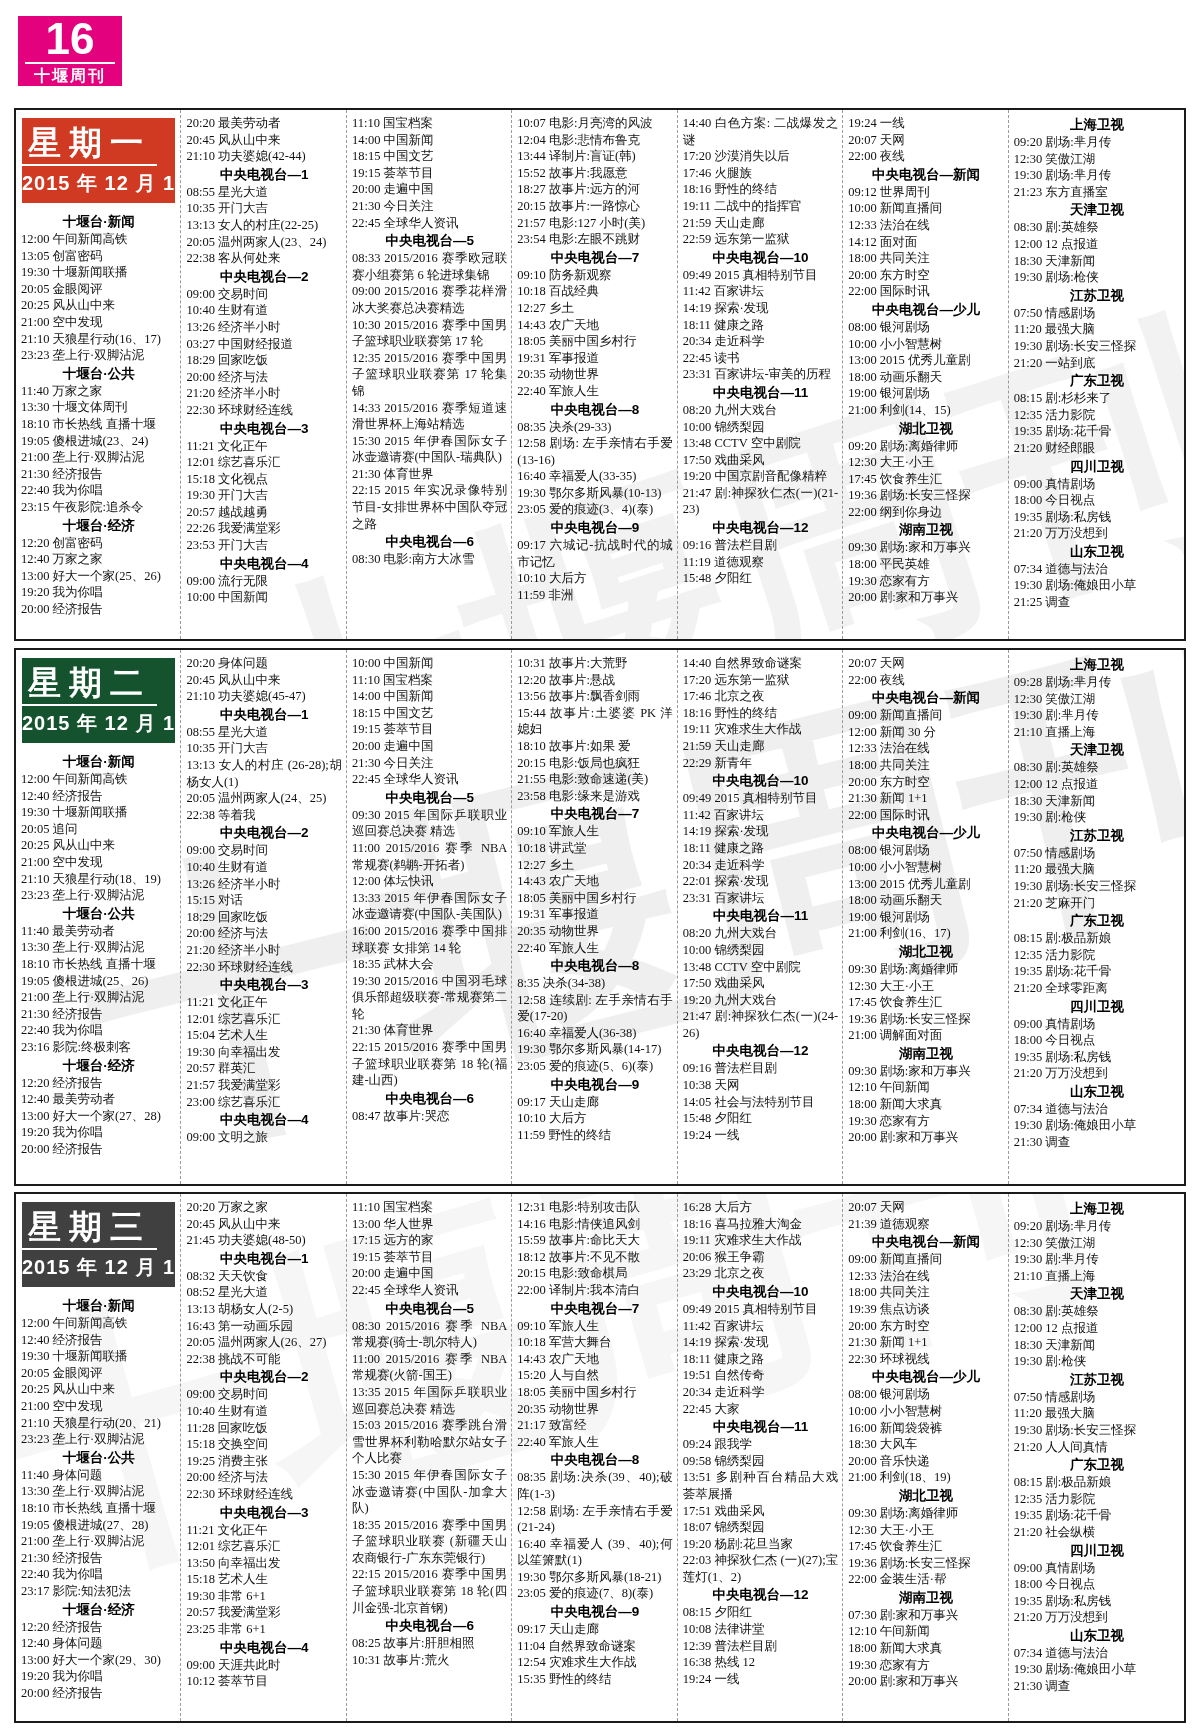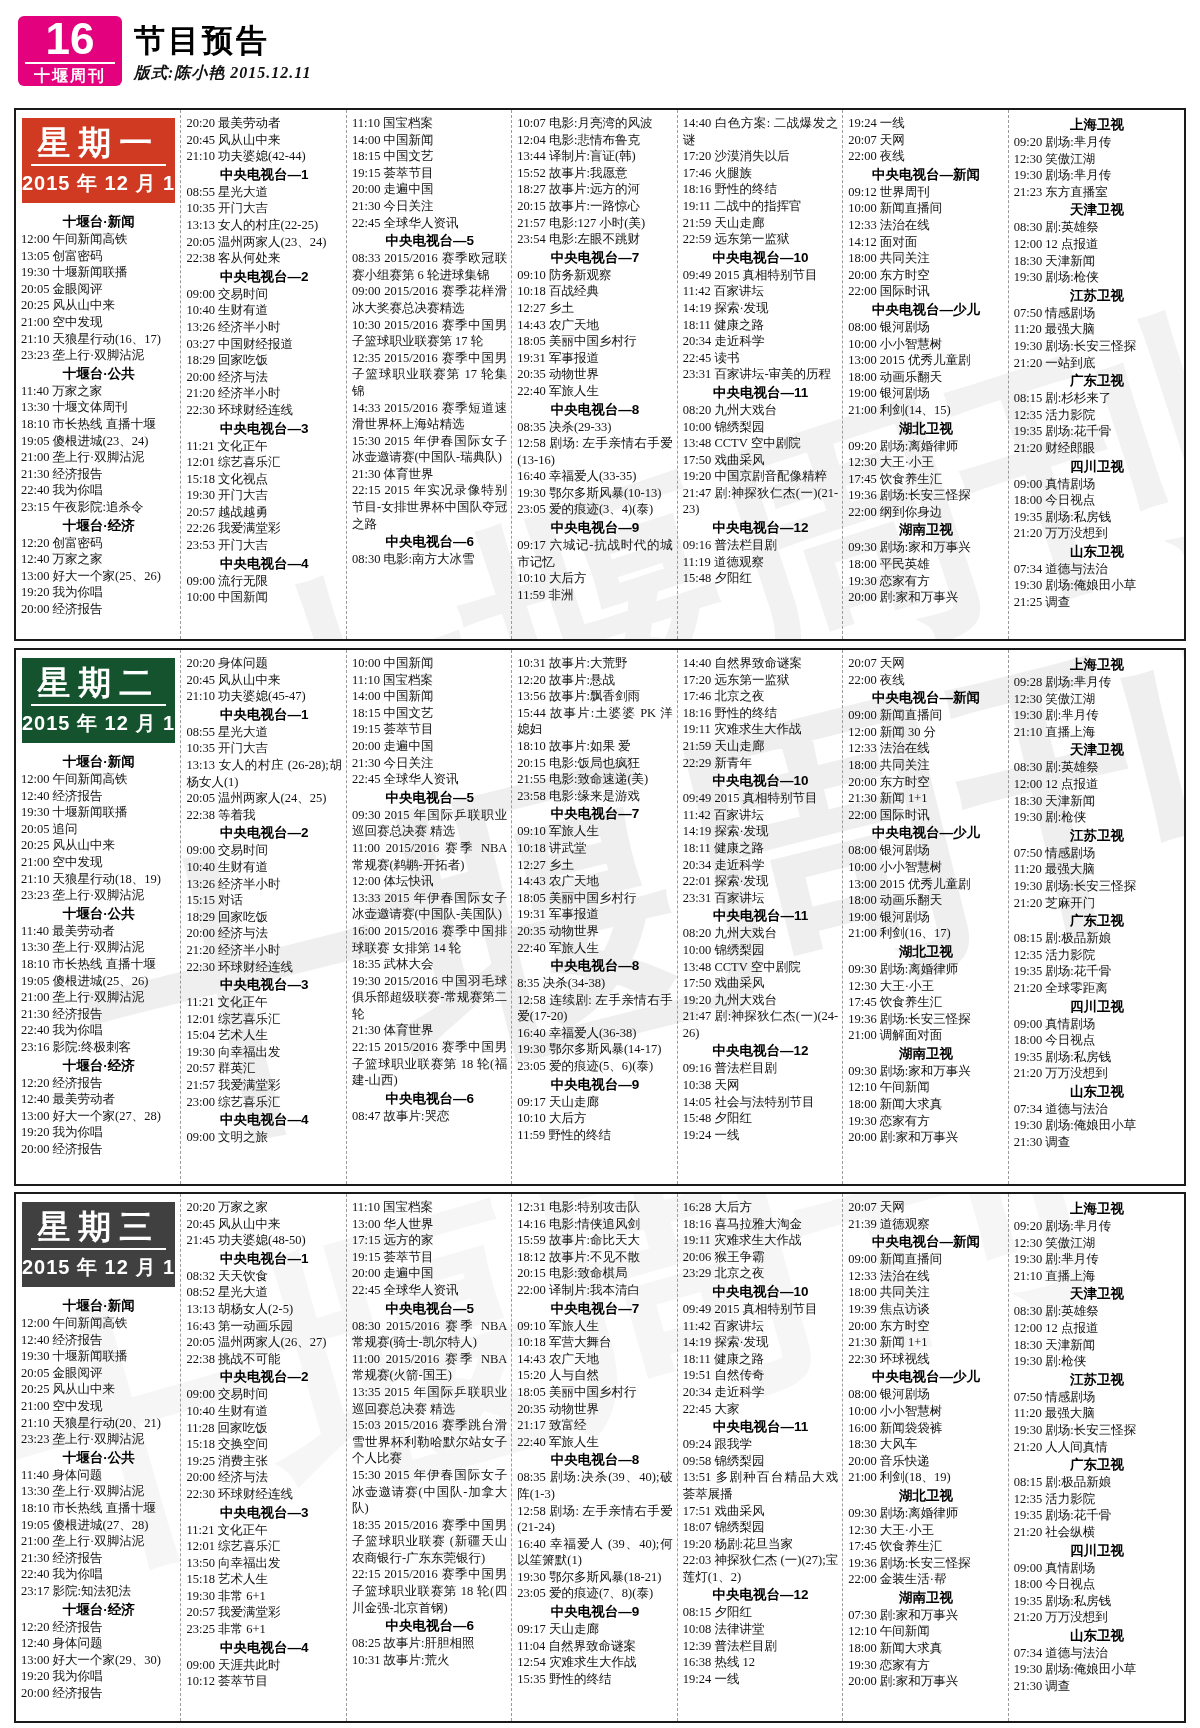--- a/index.html
+++ b/index.html
@@ -1,41 +1,41 @@
 <!DOCTYPE html>
 <html><head>
 <meta charset="utf-8">
 <style>
   html,body{margin:0;padding:0;background:#f4f4f4;}
   .page{position:relative;width:1200px;height:1728px;background:#ffffff;margin:0 auto;
         font-family:"Liberation Serif","DejaVu Serif",serif;color:#111;overflow:hidden;}
   
   .page-header{position:absolute;left:18px;top:16px;display:flex;align-items:flex-start;}
-  .badge{width:104px;height:70px;border-radius:6px;color:#fff;text-align:center;
+  .badge{width:104px;height:70px;border-radius:0;color:#fff;text-align:center;
          display:flex;flex-direction:column;justify-content:flex-start;overflow:hidden;}
   .badge-num{font-family:"Liberation Sans","DejaVu Sans",sans-serif;font-weight:bold;
              font-size:44px;line-height:46px;}
   .badge-sep{border-top:2px solid #fff;margin:0 7px;}
   .badge-name{font-size:16px;font-weight:bold;letter-spacing:2px;line-height:21px;padding-top:1px;
               font-family:"Liberation Sans","DejaVu Sans",sans-serif;}
   .title-block{margin-left:12px;padding-top:8px;}
   .page-title{font-family:"Liberation Sans","DejaVu Sans",sans-serif;font-weight:900;
               font-size:31px;line-height:34px;letter-spacing:3px;color:#000;}
   .page-credit{font-size:16px;font-weight:bold;font-style:italic;margin-top:5px;letter-spacing:1px;}
   
   .band{position:absolute;left:14px;width:1172px;border:2px solid #1a1a1a;box-sizing:border-box;
         display:flex;background:#fff;overflow:hidden;}
   .band-0{top:108px;height:533px}
   .band-1{top:648px;height:538px}
   .band-2{top:1192px;height:531px}
   .col{flex:1 1 0;padding:5px 4px 3px 5px;border-right:1px dashed #9a9a9a;overflow:hidden;
        position:relative;z-index:1;}
   .col:last-child{border-right:none;flex:1.07 1 0;}
   
-  .day-banner{color:#fff;text-align:center;margin:3px 1px 9px 1px;padding:7px 0 9px 0;}
+  .day-banner{color:#fff;text-align:left;margin:3px 1px 9px 1px;padding:7px 0 9px 0;}
   .day-name{display:inline-block;font-family:"Liberation Sans","DejaVu Sans",sans-serif;
             font-weight:900;font-size:33px;line-height:36px;letter-spacing:8px;
             border-bottom:2px solid #fff;padding:0 6px 3px 6px;margin-bottom:6px;white-space:nowrap;}
   .day-date{font-family:"Liberation Sans","DejaVu Sans",sans-serif;font-weight:bold;
             font-size:20px;line-height:22px;letter-spacing:1px;white-space:nowrap;}
   
   .ch{font-family:"Liberation Sans","DejaVu Sans",sans-serif;font-weight:bold;color:#000;
       text-align:center;font-size:13.5px;line-height:17px;padding:1px 0;}
   .it{font-size:12.5px;line-height:16.6px;text-align:justify;}
   
@@ -47,24 +47,20 @@
 </style>
 </head>
 <body>
 
 <div class="page">
   <div class="page-header">
     <div class="badge" style="background: rgb(227, 1, 126);">
       <div class="badge-num">16</div>
       <div class="badge-sep"></div>
       <div class="badge-name">十堰周刊</div>
-    </div>
-    <div class="title-block">
-      <div class="page-title">节目预告</div>
-      <div class="page-credit">版式:陈小艳 2015.12.11</div>
     </div>
   </div>
   <main id="bands">
       <section class="band band-0">
         <div class="wm wm-0">十堰周刊</div>
         <div class="col">
           <div class="day-banner" style="background: rgb(208, 58, 34);"><div class="day-name">星期一</div><div class="day-date">2015 年 12 月 14 日</div></div>
           <div class="ch">十堰台·新闻</div>
           <div class="it">12:00 午间新闻高铁</div>
           <div class="it">13:05 创富密码</div>

